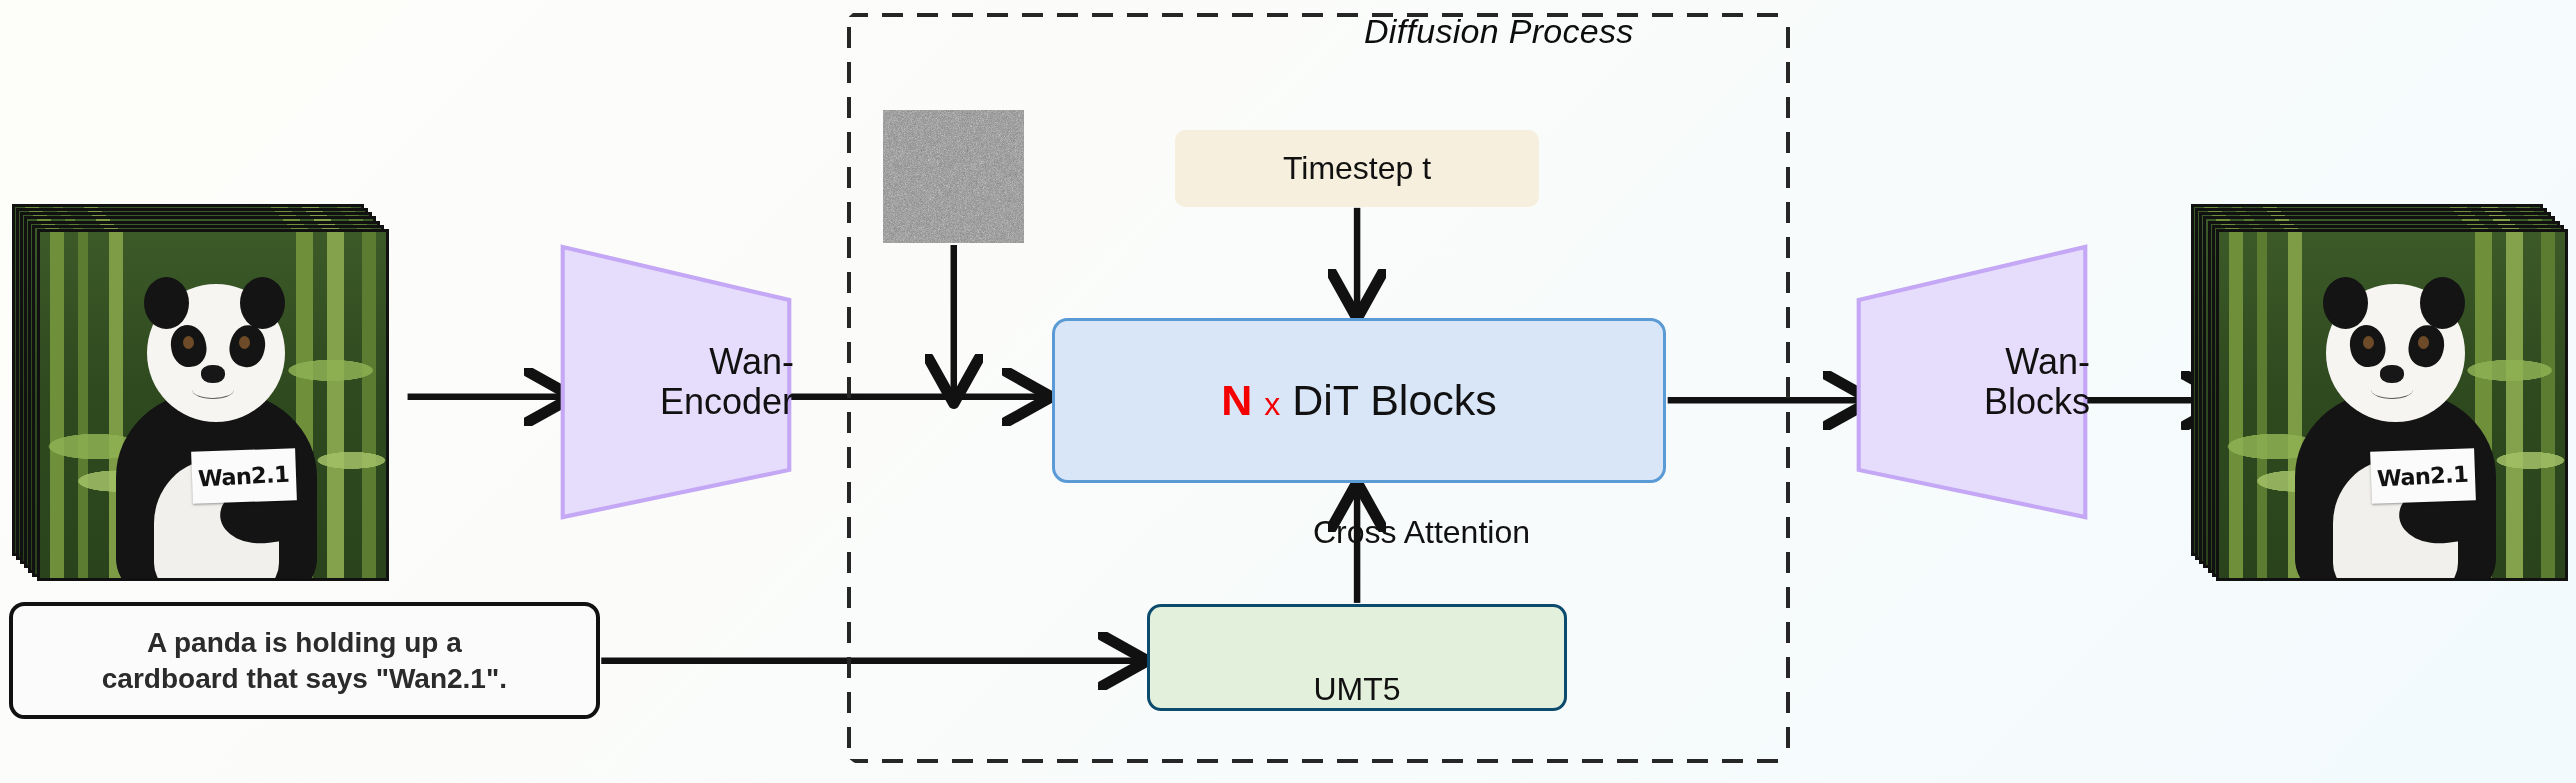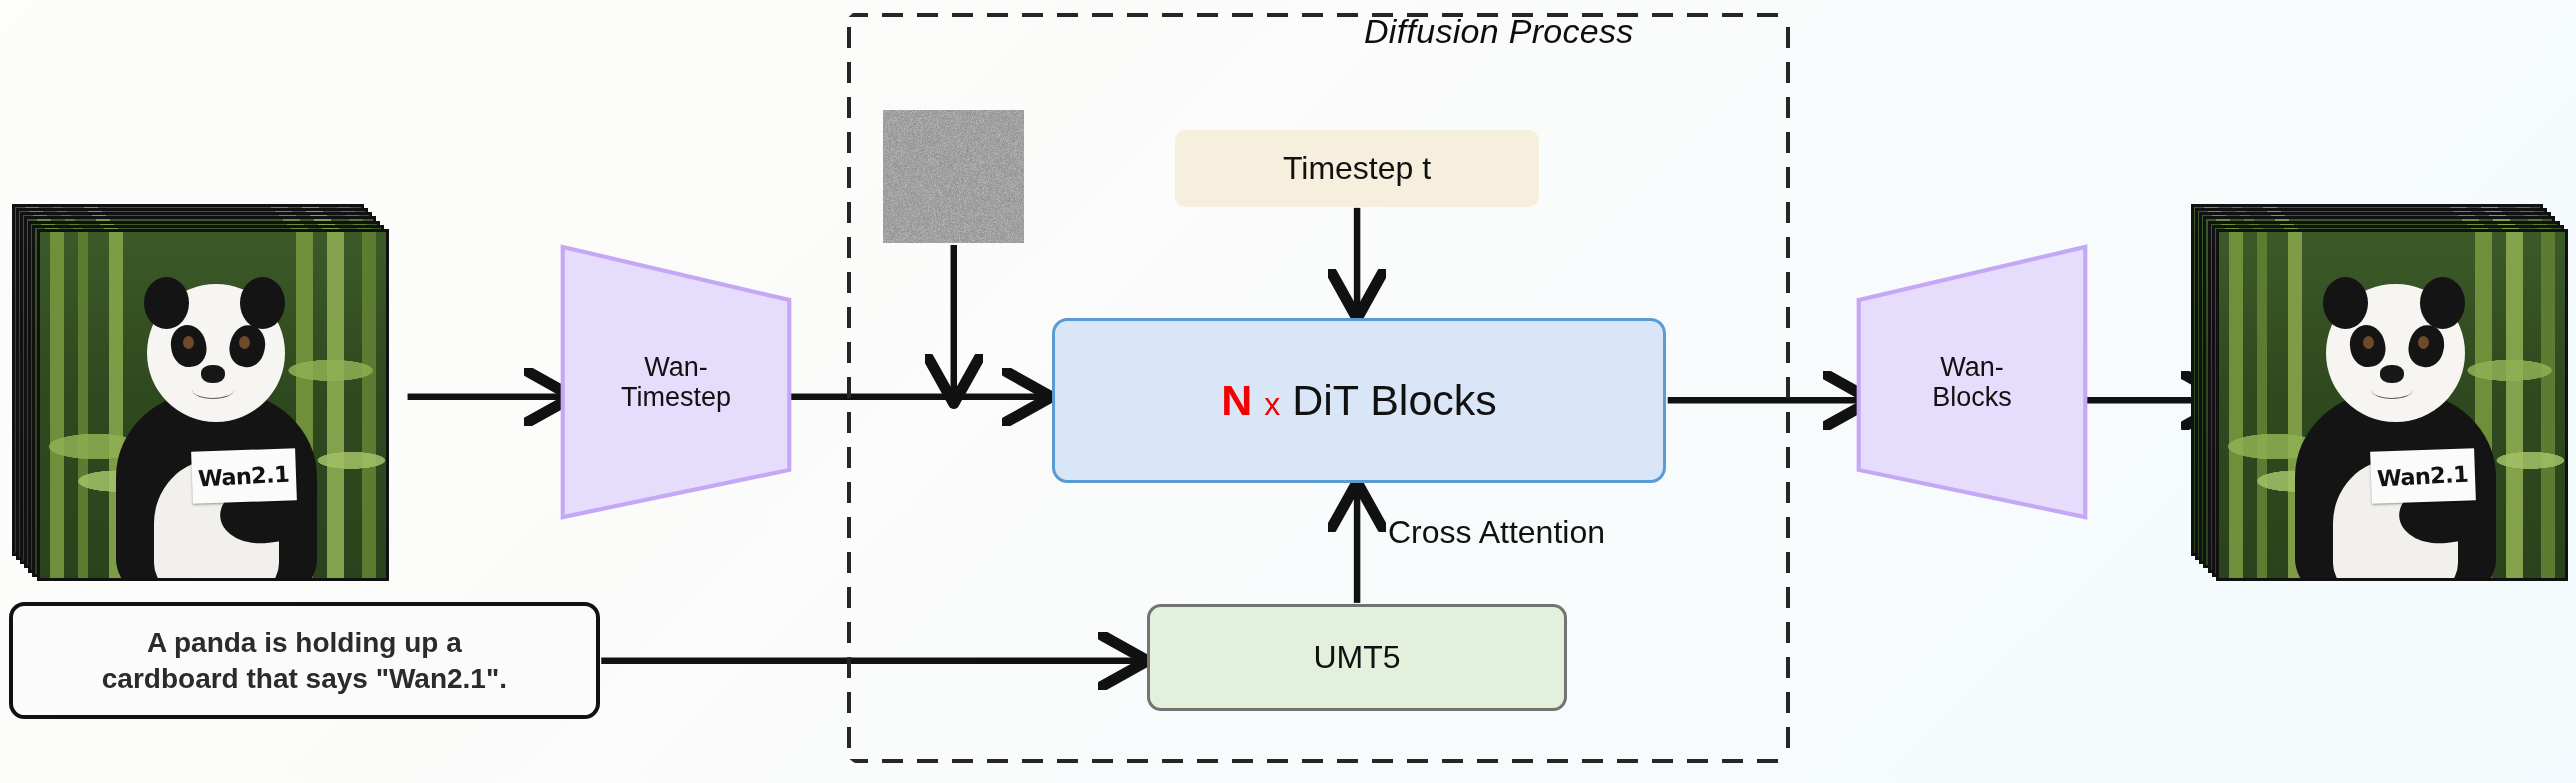--- a/index.html
+++ b/index.html
@@ -86,57 +86,57 @@
 
   
   .noise{left:883px;top:110px;width:141px;height:133px;
     background-color:#8a8a8a;}
 
   
   .trap{width:236px;height:278px;}
   .trap svg{display:block;}
   .trap-label{
     position:absolute;left:0;top:0;width:100%;height:100%;
-    display:flex;flex-direction:column;align-items:center;justify-content:center;
-    font-size:27px;color:#111;line-height:1.12;text-align:center;pointer-events:none;
+    display:flex;flex-direction:column;align-items:flex-end;justify-content:center;
+    font-size:36px;color:#111;line-height:1.12;text-align:center;pointer-events:none;
   }
 
   
   .rbox{display:flex;align-items:center;justify-content:center;box-sizing:border-box;}
   .dit-box{
     left:1052px;top:318px;width:614px;height:165px;
     background:#d9e6f8;border:3px solid #5b9bd5;border-radius:15.4px;
   }
   .dit-text{font-size:43px;color:#111;white-space:nowrap;}
   .dit-text .n{color:#f40000;font-weight:700;}
   .dit-text .x{color:#f40000;font-size:32px;}
 
   .ts-box{
     left:1175px;top:130px;width:364px;height:77px;
     background:#f7efdd;border-radius:10.6px;
   }
   .ts-text{font-size:32px;color:#111;}
 
   .umt5-box{
     left:1147px;top:604px;width:420px;height:107px;
-    background:#e3f0dc;border:3px solid #737373;border-radius:14px;
+    background:#e3f0dc;border:3px solid #0c4a6e;border-radius:14px;align-items:flex-end;
   }
   .umt5-text{font-size:32px;color:#111;}
 
   .prompt-box{
     left:8.9px;top:602px;width:591px;height:117px;
     background:#fbfbfb;border:4.1px solid #111;border-radius:15.4px;
     flex-direction:column;
     font-weight:bold;
   }
   .prompt-text{font-size:28px;color:#2b2b2b;line-height:1.28;text-align:center;}
 
   
   .cross-attn{
-    left:1388px;top:514px;font-size:32px;color:#111;white-space:nowrap;
+    left:1313px;top:514px;font-size:32px;color:#111;white-space:nowrap;
   }
 
   
   #wires{position:absolute;left:0;top:0;width:2576px;height:783px;pointer-events:none;}
 </style>
 </head>
 <body>
 
 <div id="stage">
 
@@ -236,21 +236,21 @@
     </div>
       </div>
   </div>
 
   <div class="abs trap" style="left:558px;top:243px;">
     <svg width="236" height="278" viewBox="0 0 400 470">
       <polygon points="8,6 392,96 392,384 8,464" fill="#e6dcfb" stroke="#c4a7f5" stroke-width="7"></polygon>
     </svg>
     <div class="trap-label">
       <span>Wan-</span>
-      <span>Timestep</span>
+      <span>Encoder</span>
     </div>
   </div>
 
   <div class="abs noise">
     <svg width="141" height="133" viewBox="0 0 238 225">
       <filter id="nz">
         <feTurbulence type="fractalNoise" baseFrequency="0.85" numOctaves="4" stitchTiles="stitch"></feTurbulence>
         <feColorMatrix type="saturate" values="0"></feColorMatrix>
         <feComponentTransfer>
             <feFuncA type="linear" slope="1" intercept="0"></feFuncA>

